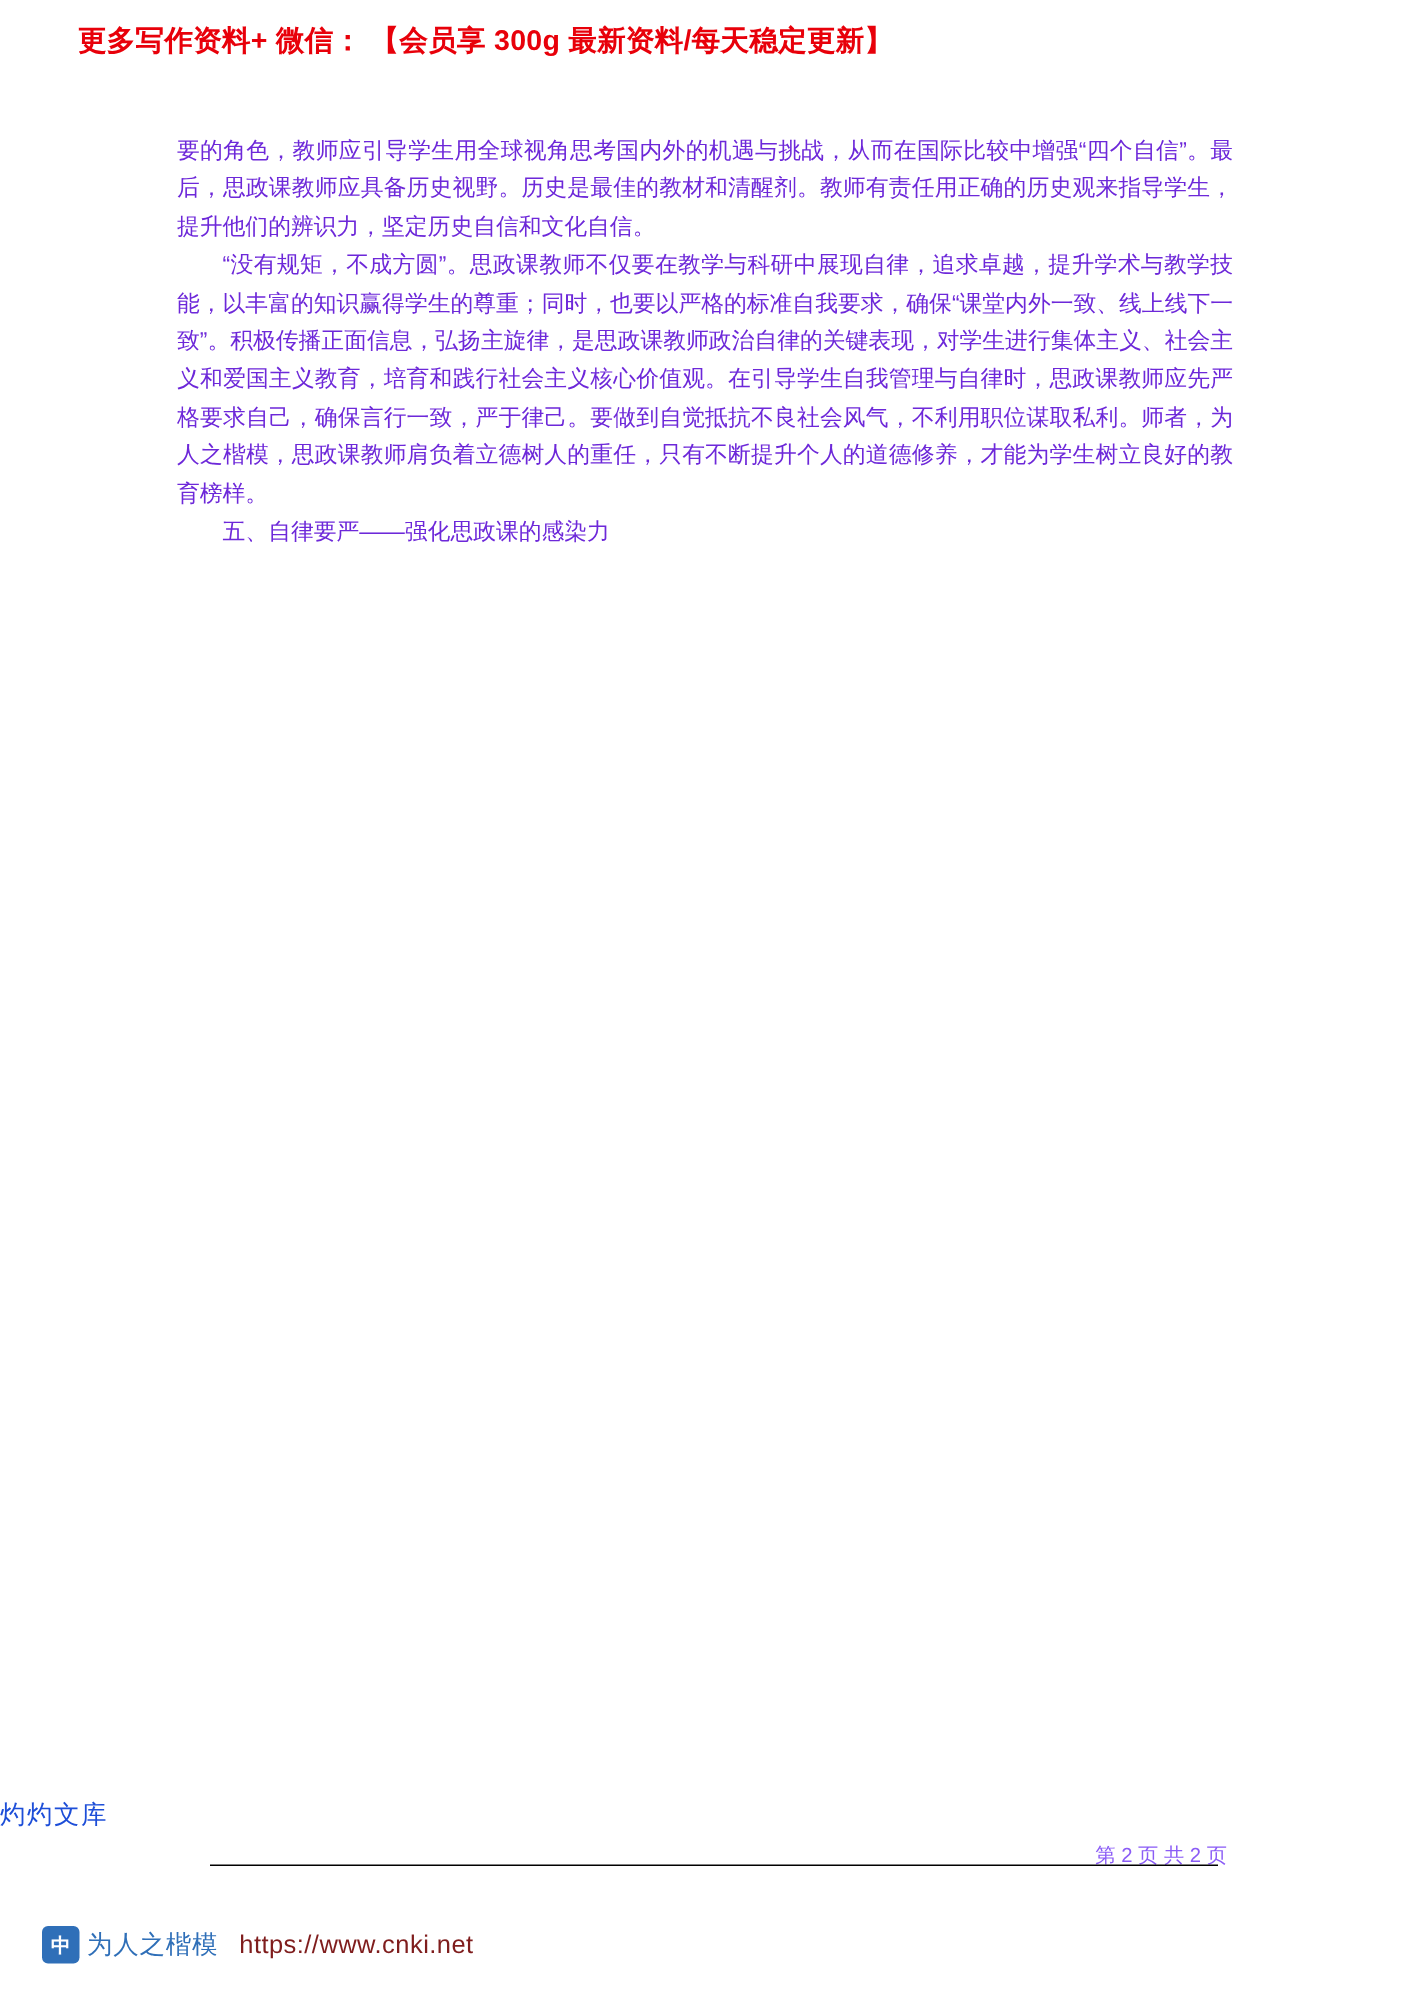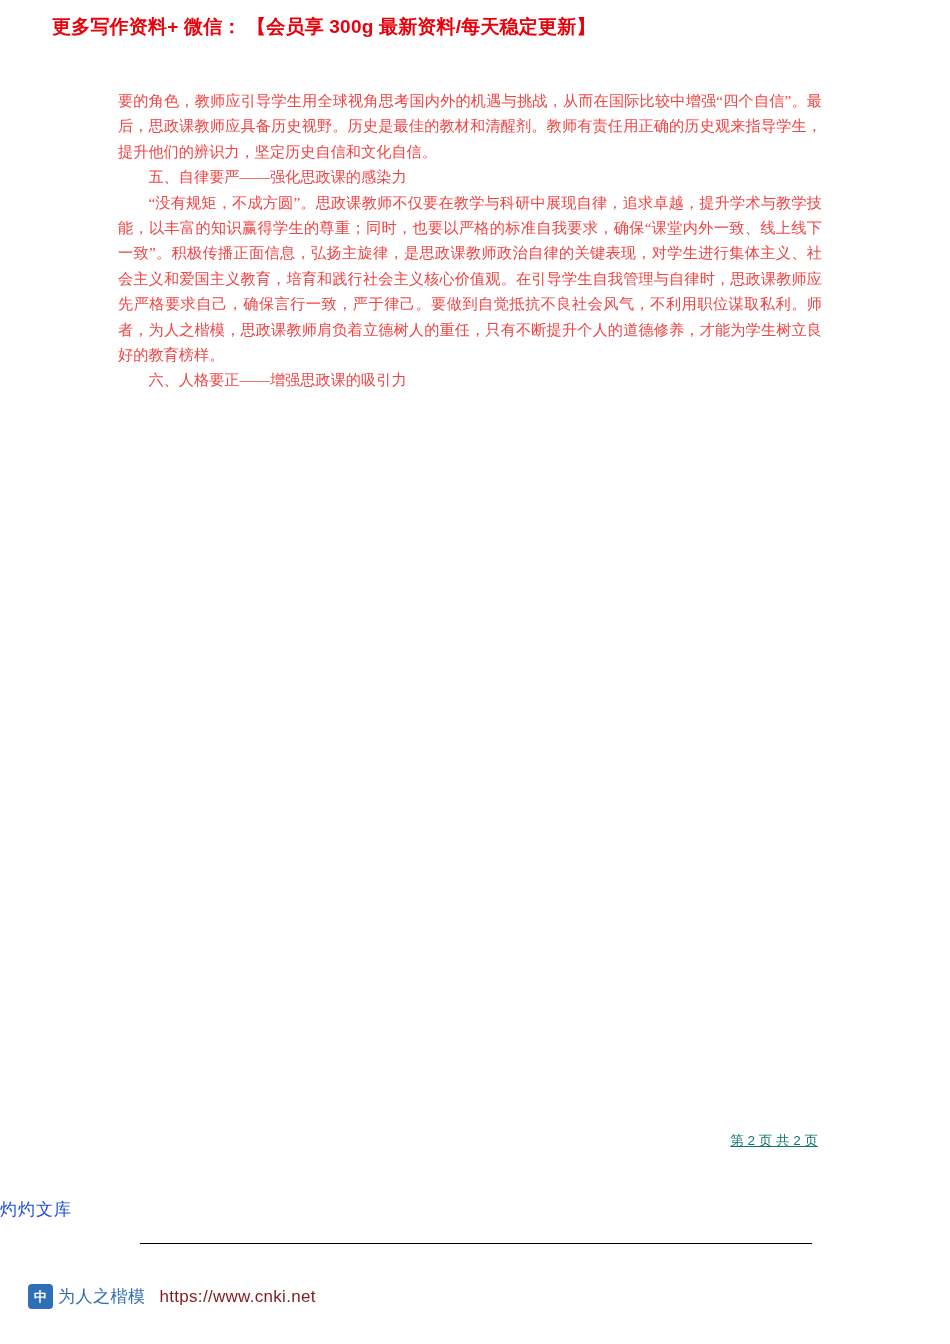--- a/index.html
+++ b/index.html
@@ -46,39 +46,38 @@
     left: 118px;
     top: 88px;
     width: 704px;
   }
   .para {
     font-size: 15.2px;
     line-height: 25.4px;
     text-align: justify;
     text-justify: inter-ideograph;
     margin: 0;
-    color: #ef4444;
-    font-family: Liberation Serif, serif;
+    color: #6d28d9;
+    font-family: Liberation Sans, sans-serif;
   }
   .para.indent {
     text-indent: 2em;
   }
   .para.heading {
     text-indent: 2em;
   }
 
   
   .page-number {
     position: absolute;
     right: 132px;
-    top: 1132px;
+    top: 1228px;
     font-size: 13.5px;
-    color: #0f766e;
+    color: #8b5cf6;
     white-space: nowrap;
-    text-decoration: underline;
   }
 
   
   .lib-mark {
     position: absolute;
     left: 0px;
     top: 1198px;
     font-size: 17px;
     color: #1d4ed8;
     letter-spacing: 1px;
@@ -134,23 +133,22 @@
 <body>
 
 <div class="page">
 
   <div class="banner">
     <span class="seg">更多写作资料+ 微信：</span><span class="seg-sep">&nbsp;</span><span class="seg">【会员享 300g 最新资料/每天稳定更新】</span>
   </div>
 
   <div class="doc-body">
     <p class="para">要的角色，教师应引导学生用全球视角思考国内外的机遇与挑战，从而在国际比较中增强“四个自信”。最后，思政课教师应具备历史视野。历史是最佳的教材和清醒剂。教师有责任用正确的历史观来指导学生，提升他们的辨识力，坚定历史自信和文化自信。</p>
+    <p class="para indent">“没有规矩，不成方圆”。思政课教师不仅要在教学与科研中展现自律，追求卓越，提升学术与教学技能，以丰富的知识赢得学生的尊重；同时，也要以严格的标准自我要求，确保“课堂内外一致、线上线下一致”。积极传播正面信息，弘扬主旋律，是思政课教师政治自律的关键表现，对学生进行集体主义、社会主义和爱国主义教育，培育和践行社会主义核心价值观。在引导学生自我管理与自律时，思政课教师应先严格要求自己，确保言行一致，严于律己。要做到自觉抵抗不良社会风气，不利用职位谋取私利。师者，为人之楷模，思政课教师肩负着立德树人的重任，只有不断提升个人的道德修养，才能为学生树立良好的教育榜样。</p>
     <p class="para heading">五、自律要严——强化思政课的感染力</p>
-    <p class="para indent">“没有规矩，不成方圆”。思政课教师不仅要在教学与科研中展现自律，追求卓越，提升学术与教学技能，以丰富的知识赢得学生的尊重；同时，也要以严格的标准自我要求，确保“课堂内外一致、线上线下一致”。积极传播正面信息，弘扬主旋律，是思政课教师政治自律的关键表现，对学生进行集体主义、社会主义和爱国主义教育，培育和践行社会主义核心价值观。在引导学生自我管理与自律时，思政课教师应先严格要求自己，确保言行一致，严于律己。要做到自觉抵抗不良社会风气，不利用职位谋取私利。师者，为人之楷模，思政课教师肩负着立德树人的重任，只有不断提升个人的道德修养，才能为学生树立良好的教育榜样。</p>
-    <p class="para heading">六、人格要正——增强思政课的吸引力</p>
   </div>
 
   <div class="page-number">第 2 页 共 2 页</div>
 
   <div class="lib-mark">灼灼文库</div>
 
   <div class="bottom-rule"></div>
 
   <div class="cnki">
     <div class="cnki-logo">

